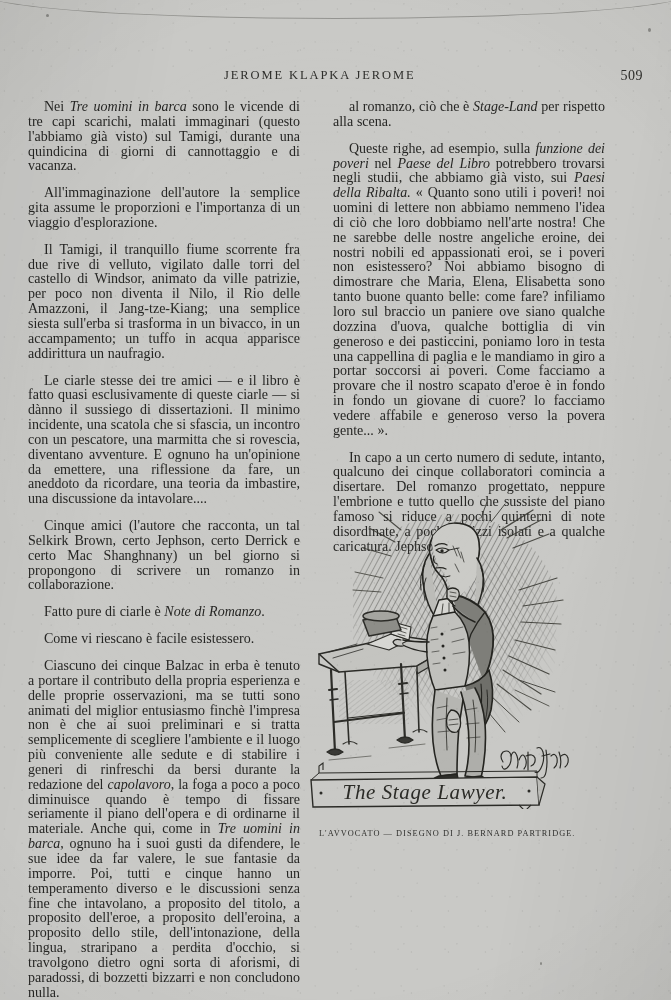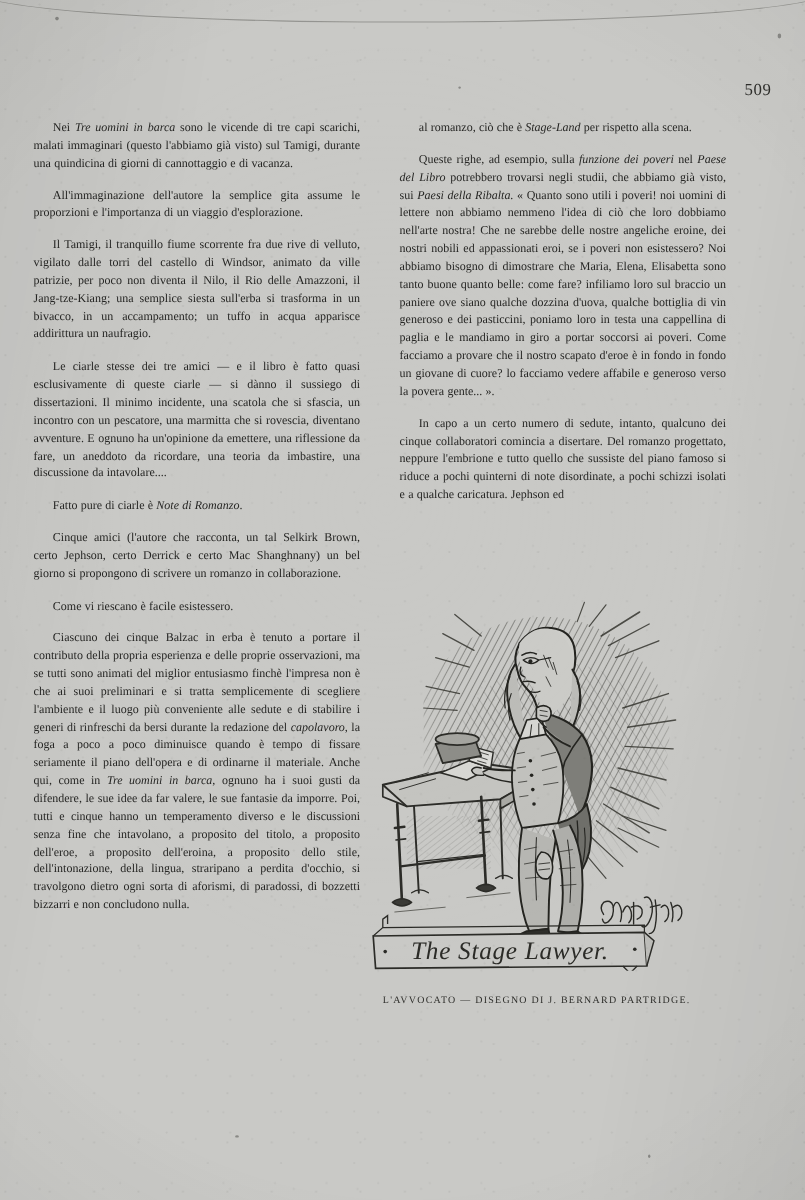--- a/index.html
+++ b/index.html
@@ -100,21 +100,21 @@
     top: 0;
     width: 272px;
   }
   .col-left  { left: 0; }
   .col-right { left: 305px; }
 
   .col p {
     margin: 0;
     text-indent: 16px;
     text-align: justify;
-    font-size: 10px;
+    font-size: 14px;
     line-height: 14.85px;
     color: #262624;
     -webkit-hyphens: none;
     hyphens: none;
     word-spacing: 0.2px;
   }
   .col p + p { margin-top: 12px; }
   .col i, .col em { font-style: italic; }
 
   
@@ -146,31 +146,32 @@
     color: #30302d;
     white-space: nowrap;
   }
 </style>
 </head>
 <body>
 
 <div class="page">
 
   <div class="running-head">
+    <div class="rh-title">JEROME KLAPKA JEROME</div>
     <div class="rh-folio">509</div>
   </div>
 
   <div class="columns">
     <div class="col col-left">
         <p>Nei <i>Tre uomini in barca</i> sono le vicende di tre capi scarichi, malati immaginari (questo l'abbiamo già visto) sul Tamigi, durante una quindicina di giorni di cannottaggio e di vacanza.</p>
         <p>All'immaginazione dell'autore la semplice gita assume le proporzioni e l'importanza di un viaggio d'esplorazione.</p>
         <p>Il Tamigi, il tranquillo fiume scorrente fra due rive di velluto, vigilato dalle torri del castello di Windsor, animato da ville patrizie, per poco non diventa il Nilo, il Rio delle Amazzoni, il Jang-tze-Kiang; una semplice siesta sull'erba si trasforma in un bivacco, in un accampamento; un tuffo in acqua apparisce addirittura un naufragio.</p>
         <p>Le ciarle stesse dei tre amici — e il libro è fatto quasi esclusivamente di queste ciarle — si dànno il sussiego di dissertazioni. Il minimo incidente, una scatola che si sfascia, un incontro con un pescatore, una marmitta che si rovescia, diventano avventure. E ognuno ha un'opinione da emettere, una riflessione da fare, un aneddoto da ricordare, una teoria da imbastire, una discussione da intavolare....</p>
+        <p>Cinque amici (l'autore che racconta, un tal Selkirk Brown, certo Jephson, certo Derrick e certo Mac Shanghnany) un bel giorno si propongono di scrivere un romanzo in collaborazione.</p>
         <p>Fatto pure di ciarle è <i>Note di Romanzo</i>.</p>
-        <p>Cinque amici (l'autore che racconta, un tal Selkirk Brown, certo Jephson, certo Derrick e certo Mac Shanghnany) un bel giorno si propongono di scrivere un romanzo in collaborazione.</p>
         <p>Come vi riescano è facile esistessero.</p>
         <p>Ciascuno dei cinque Balzac in erba è tenuto a portare il contributo della propria esperienza e delle proprie osservazioni, ma se tutti sono animati del miglior entusiasmo finchè l'impresa non è che ai suoi preliminari e si tratta semplicemente di scegliere l'ambiente e il luogo più conveniente alle sedute e di stabilire i generi di rinfreschi da bersi durante la redazione del <i>capolavoro</i>, la foga a poco a poco diminuisce quando è tempo di fissare seriamente il piano dell'opera e di ordinarne il materiale. Anche qui, come in <i>Tre uomini in barca</i>, ognuno ha i suoi gusti da difendere, le sue idee da far valere, le sue fantasie da imporre. Poi, tutti e cinque hanno un temperamento diverso e le discussioni senza fine che intavolano, a proposito del titolo, a proposito dell'eroe, a proposito dell'eroina, a proposito dello stile, dell'intonazione, della lingua, straripano a perdita d'occhio, si travolgono dietro ogni sorta di aforismi, di paradossi, di bozzetti bizzarri e non concludono nulla.</p>
       </div>
     <div class="col col-right">
         <p>al romanzo, ciò che è <i>Stage-Land</i> per rispetto alla scena.</p>
         <p>Queste righe, ad esempio, sulla <i>funzione dei poveri</i> nel <i>Paese del Libro</i> potrebbero trovarsi negli studii, che abbiamo già visto, sui <i>Paesi della Ribalta.</i> « Quanto sono utili i poveri! noi uomini di lettere non abbiamo nemmeno l'idea di ciò che loro dobbiamo nell'arte nostra! Che ne sarebbe delle nostre angeliche eroine, dei nostri nobili ed appassionati eroi, se i poveri non esistessero? Noi abbiamo bisogno di dimostrare che Maria, Elena, Elisabetta sono tanto buone quanto belle: come fare? infiliamo loro sul braccio un paniere ove siano qualche dozzina d'uova, qualche bottiglia di vin generoso e dei pasticcini, poniamo loro in testa una cappellina di paglia e le mandiamo in giro a portar soccorsi ai poveri. Come facciamo a provare che il nostro scapato d'eroe è in fondo in fondo un giovane di cuore? lo facciamo vedere affabile e generoso verso la povera gente... ».</p>
         <p>In capo a un certo numero di sedute, intanto, qualcuno dei cinque collaboratori comincia a disertare. Del romanzo progettato, neppure l'embrione e tutto quello che sussiste del piano famoso si riduce a pochi quinterni di note disordinate, a pochi schizzi isolati e a qualche caricatura. Jephson ed</p>
       </div>
   </div>
 

